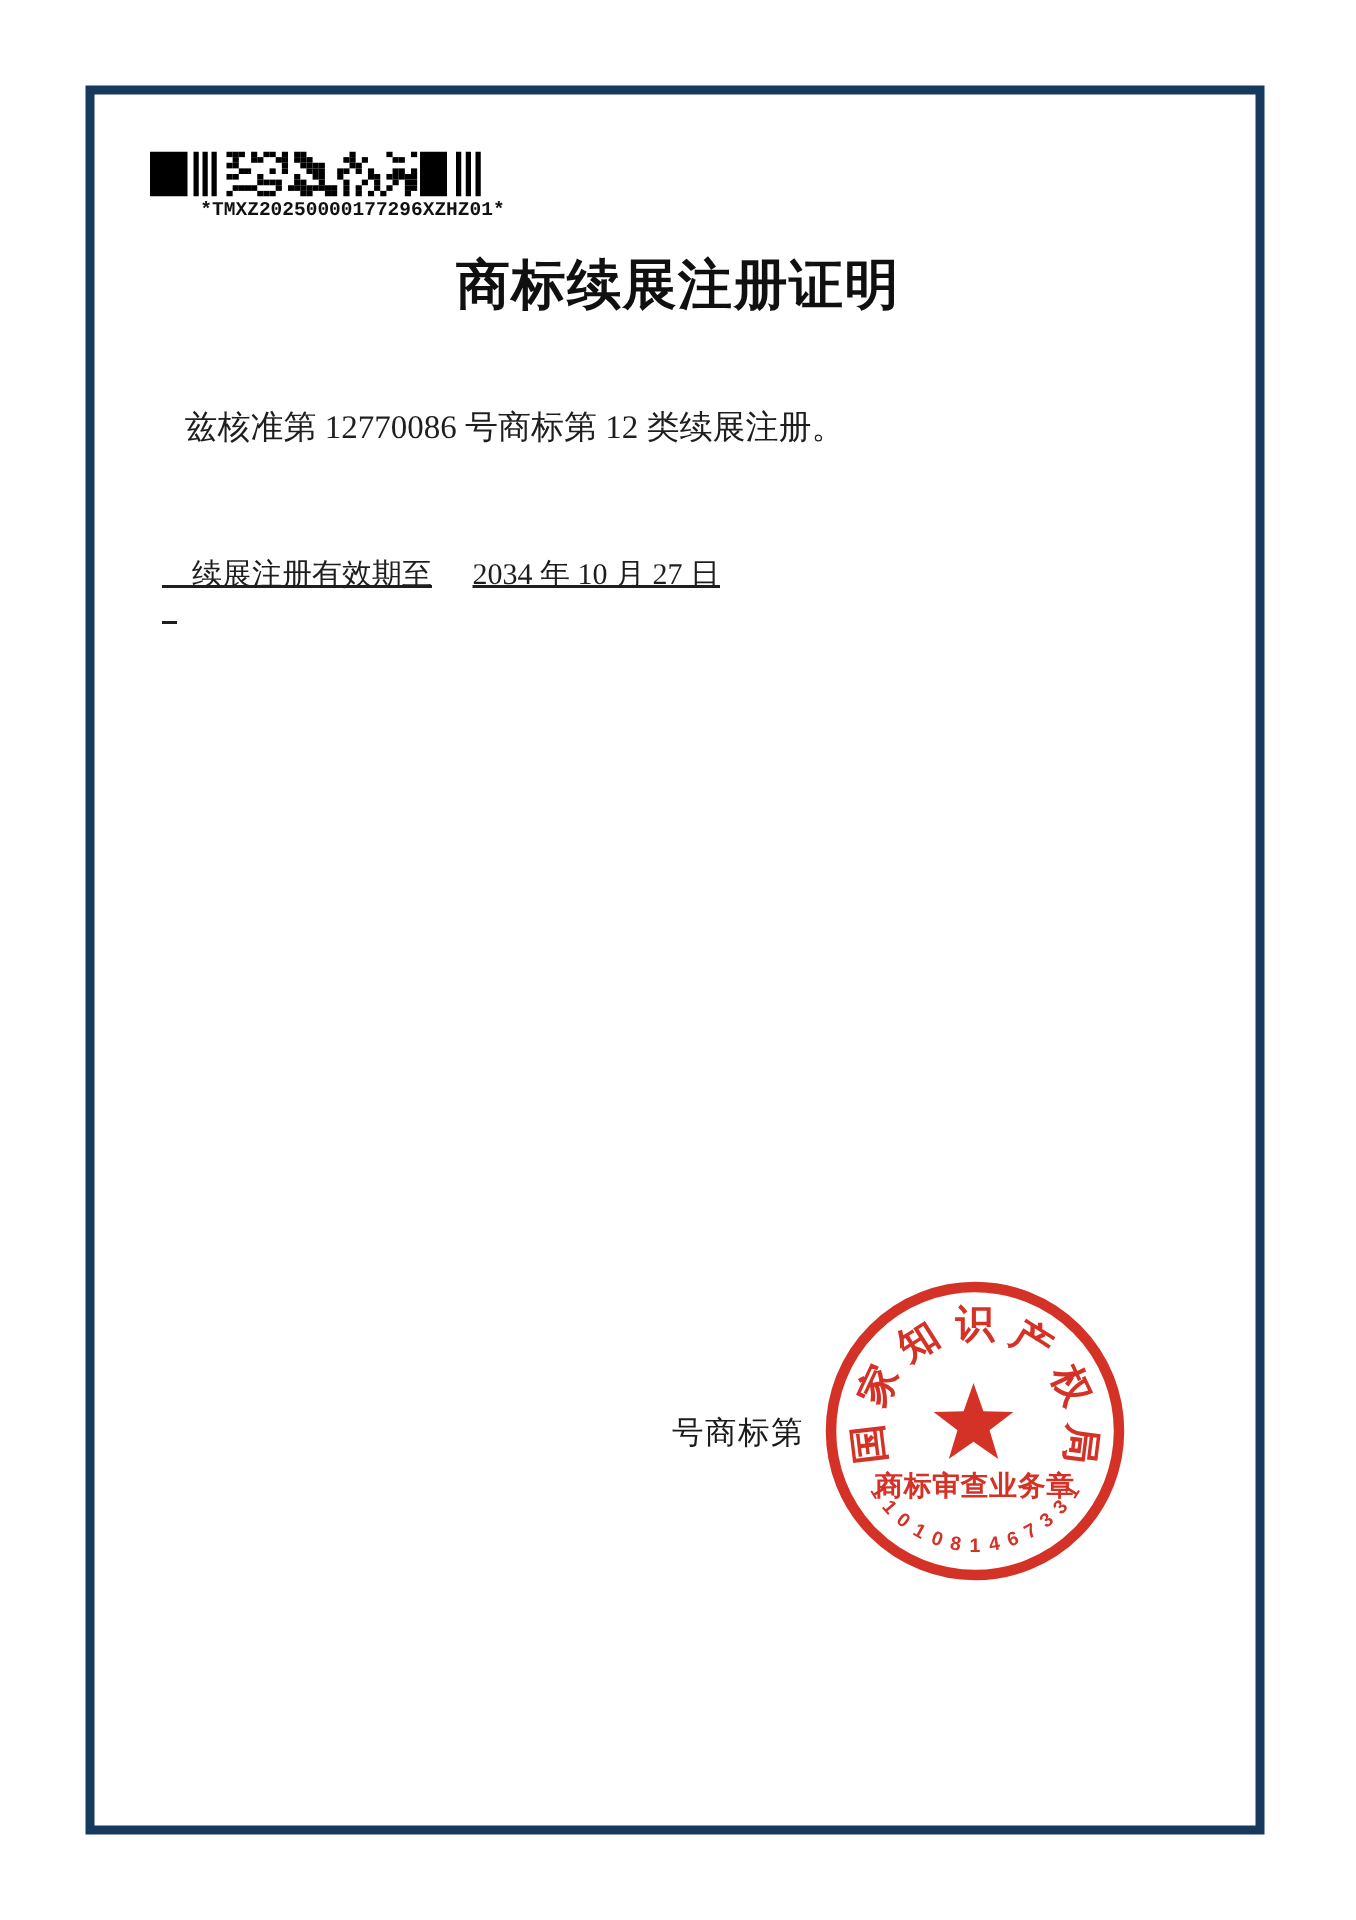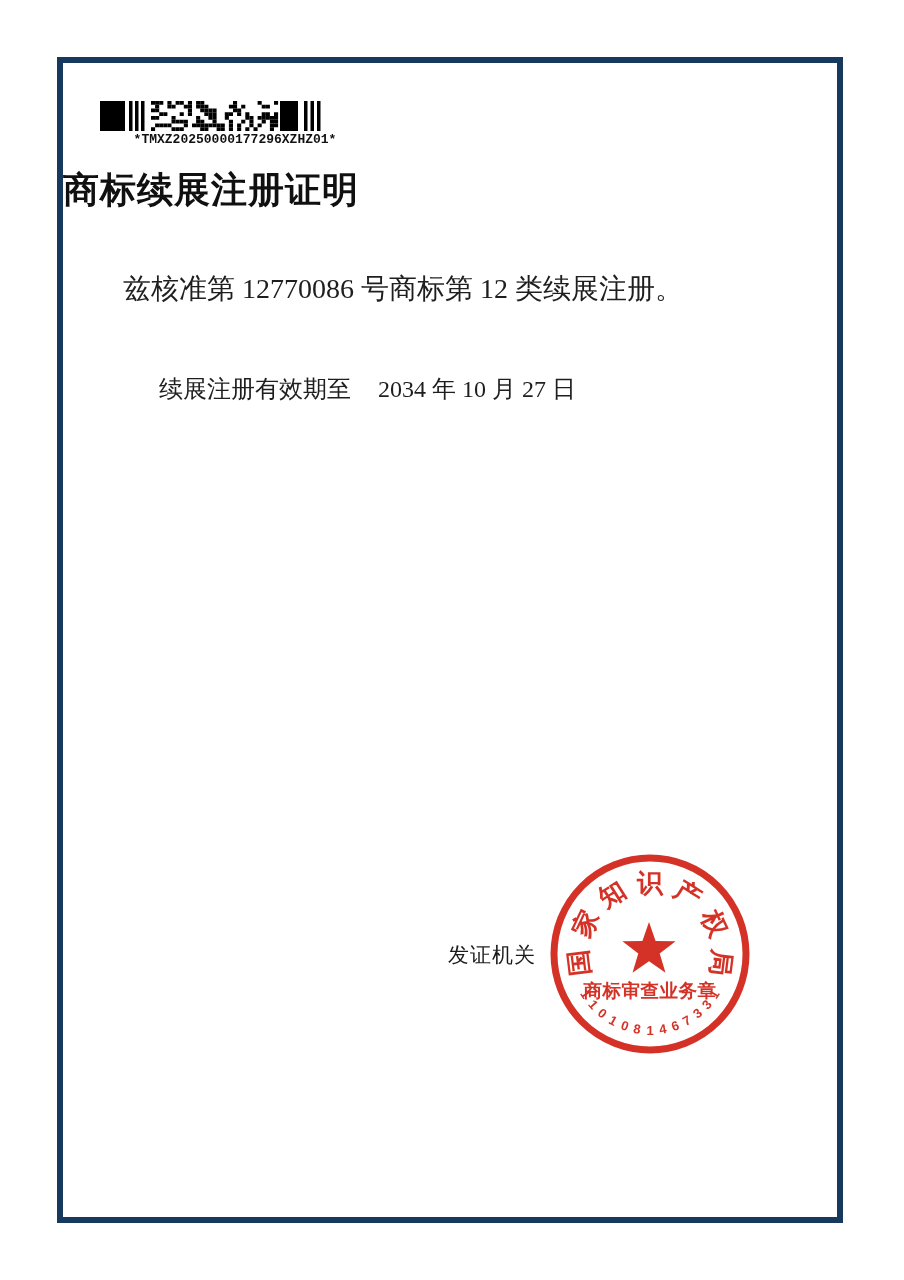--- a/index.html
+++ b/index.html
@@ -39,36 +39,38 @@
     font-size: 13px;
     letter-spacing: 0px;
     color: #111;
     white-space: nowrap;
     margin-top: 1px;
   }
   .cert-title {
     position: absolute;
     left: 63px; top: 166px;
     width: 778px;
+    text-align: center;
     font-size: 36px;
     font-weight: bold;
     letter-spacing: 1px;
     color: #101010;
   }
   .approval-line {
     position: absolute;
     left: 123px; top: 270px;
-    font-size: 28px;
+    font-size: 22px;
     white-space: pre;
   }
   .validity-line {
     position: absolute;
-    left: 135px; top: 346px;
-    font-size: 24px;
+    left: 108px; top: 346px;
+    font-size: 20px;
     white-space: pre;
+    text-decoration: underline;
   }
   .validity-value { margin-left: 27px; }
   .legal-notice {
     position: absolute;
     left: 95px; top: 739px;
     width: 722px;
     font-size: 20.5px;
     line-height: 33px;
     text-align: justify;
     text-indent: 2em;
@@ -247,21 +249,21 @@
 
   <div class="cert-title">商标续展注册证明</div>
 
   <div class="approval-line">兹核准第 12770086 号商标第 12 类续展注册。</div>
 
   <div class="validity-line">
     <span>续展注册有效期至</span><span class="validity-value">2034 年 10 月 27 日</span>
   </div>
 
 
-  <div class="issuer-label">发证机关</div>
+  <div class="issuer-label">号商标第</div>
 
   <svg class="seal" viewBox="0 0 220 220" xmlns="http://www.w3.org/2000/svg">
     <circle class="seal-stroke" cx="110" cy="110" r="96" stroke-width="7"></circle>
 
     <polygon class="seal-fill" points="109,78 115.6,96.9 135.6,97.3 119.7,109.5 125.5,128.7 109,117.2 92.5,128.7 98.3,109.5 82.4,97.3 102.4,96.9"></polygon>
 
     <g>
       <text class="seal-arc-char" x="39.5" y="118.7" text-anchor="middle" dominant-baseline="central" transform="rotate(-97 39.5 118.7)">国</text>
       <text class="seal-arc-char" x="45.8" y="79.7" text-anchor="middle" dominant-baseline="central" transform="rotate(-64.7 45.8 79.7)">家</text>
       <text class="seal-arc-char" x="72.1" y="50" text-anchor="middle" dominant-baseline="central" transform="rotate(-32.3 72.1 50)">知</text>

